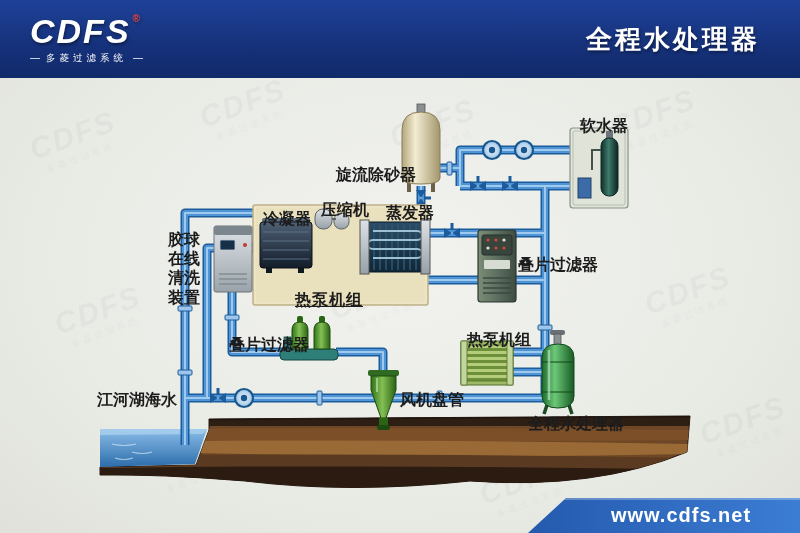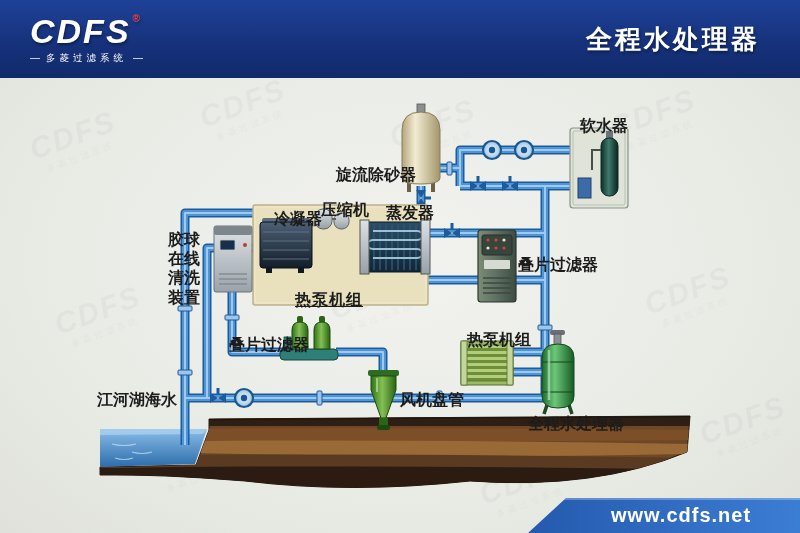--- a/index.html
+++ b/index.html
@@ -313,21 +313,21 @@
         <path d="M371,298 H396 V312 L386,340 H381 L371,312 Z" fill="url(#gEqG)" stroke="#1d4a10" stroke-width="1"></path>
         <rect x="379" y="340" width="9" height="7" fill="#2a6414"></rect>
         <rect x="377" y="347" width="13" height="5" rx="2" fill="#1d4a10"></rect>
         <path d="M377,300 V314" stroke="#b8dfa0" stroke-width="2" opacity=".7"></path>
       </g>
     </svg>
 
     <div class="lbl" style="left:336px;top:87px">旋流除砂器</div>
     <div class="lbl" style="left:580px;top:38px">软水器</div>
     <div class="lbl wrap" style="left:168px;top:152px">胶球在线清洗装置</div>
-    <div class="lbl" style="left:274px;top:131px">冷凝器</div>
+    <div class="lbl" style="left:263px;top:131px">冷凝器</div>
     <div class="lbl" style="left:321px;top:122px">压缩机</div>
     <div class="lbl" style="left:386px;top:125px">蒸发器</div>
     <div class="lbl big" style="left:295px;top:212px">热泵机组</div>
     <div class="lbl" style="left:518px;top:177px">叠片过滤器</div>
     <div class="lbl" style="left:467px;top:252px">热泵机组</div>
     <div class="lbl" style="left:528px;top:336px">全程水处理器</div>
     <div class="lbl" style="left:229px;top:257px">叠片过滤器</div>
     <div class="lbl" style="left:400px;top:312px">风机盘管</div>
     <div class="lbl" style="left:97px;top:312px">江河湖海水</div>
   </div>

